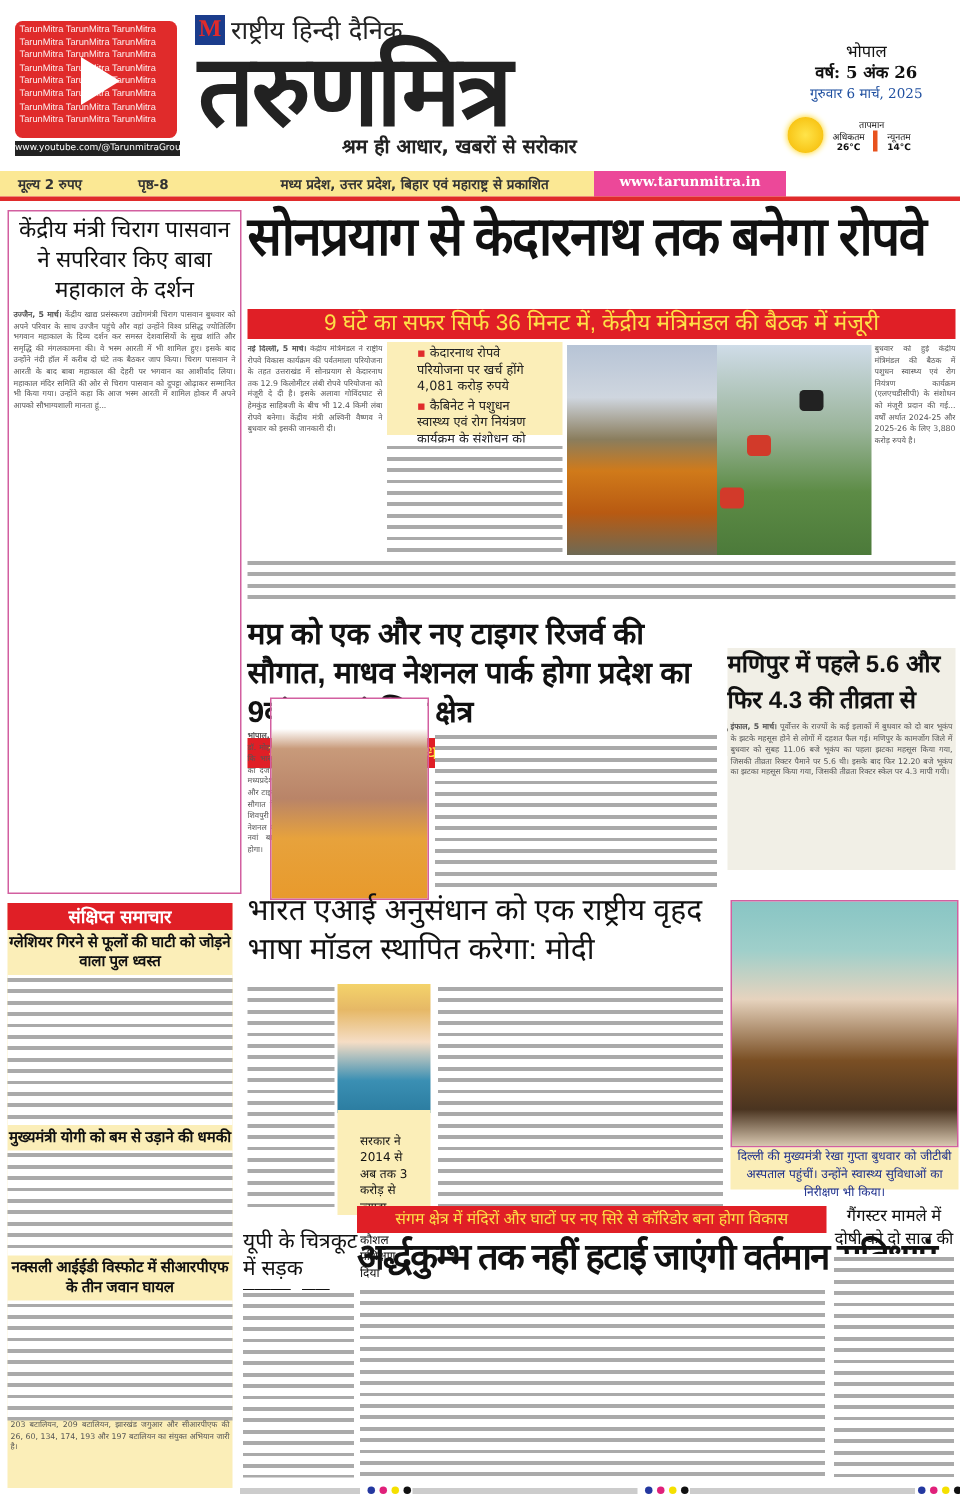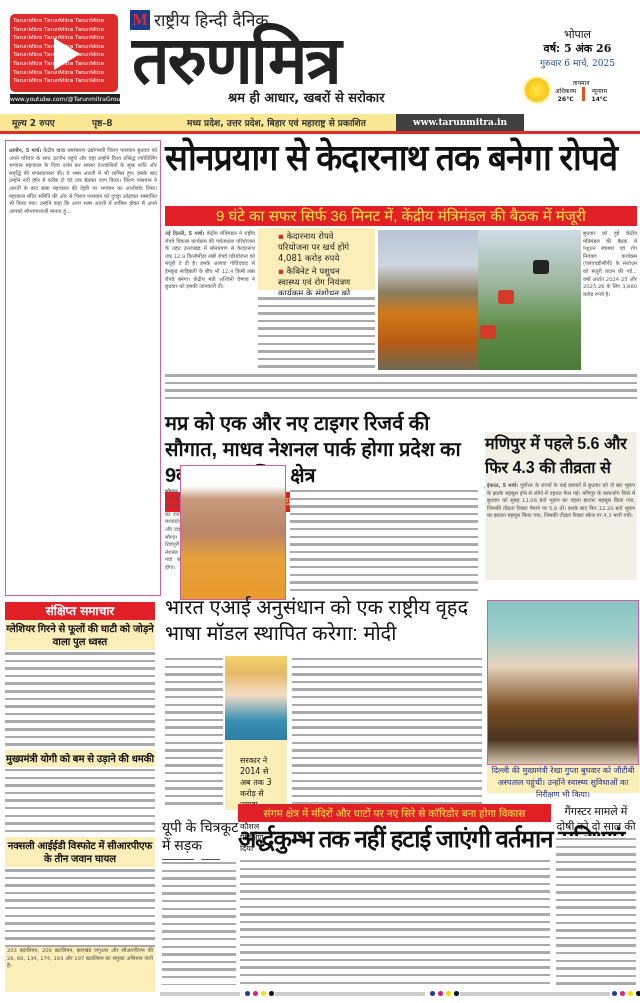--- a/index.html
+++ b/index.html
@@ -10,21 +10,21 @@
 .yturl{left:10px;top:94px;width:110px;height:10px;background:#222;color:#fff;font-size:6px;line-height:10px;text-align:center}
 .tag{left:130px;top:8px;font-size:17px;color:#222;display:flex;align-items:center;gap:4px}
 .tmlogo{width:20px;height:20px;background:#1b3c8c;color:#e02b2b;font-weight:bold;font-size:16px;line-height:20px;text-align:center;font-family:"Liberation Serif",serif}
 .mast{left:132px;top:26px;font-size:66px;font-weight:bold;letter-spacing:-2px;color:#222;line-height:70px;font-family:"DejaVu Sans",sans-serif}
 .motto{left:228px;top:88px;font-size:13px;font-weight:bold;color:#222}
 .ed{left:520px;top:28px;width:115px;text-align:center;font-size:11px;line-height:14px;font-family:"DejaVu Serif",serif}
 .ed .date{color:#2050a0;font-size:9px}
 .wx{left:525px;top:76px;width:110px;height:28px;display:flex;align-items:center;gap:6px;font-size:6px}
 .sun{width:24px;height:24px;border-radius:50%;background:radial-gradient(#ffe44a,#f5b800);box-shadow:0 0 4px #ffd200}
 .bar{left:0;top:114px;width:524px;height:17px;background:#fbe894;display:flex;align-items:center;font-size:9px;font-weight:bold;color:#333}
-.bar .url{margin-left:auto;background:#404040;color:#fff;height:17px;width:128px;line-height:17px;text-align:center;font-family:"DejaVu Serif",serif}
+.bar .url{margin-left:auto;background:#ec4899;color:#fff;height:17px;width:128px;line-height:17px;text-align:center;font-family:"DejaVu Serif",serif}
 .redline{left:0;top:131px;width:640px;height:3px;background:#e02b2b}
 .leftbox{left:5px;top:140px;width:156px;height:456px;border:1px solid #d25fa0;padding:3px}
 .lefthead{font-size:15px;line-height:20px;text-align:center;font-family:"Liberation Sans",sans-serif}
 .col{font-size:5.2px;line-height:7.6px;color:#555;text-align:justify}
 .txt{background:repeating-linear-gradient(#fff 0 2px,#aaa 2px 4.5px,#fff 4.5px 7.6px)}
 .mainhead{left:165px;top:136px;width:472px;font-size:36px;font-weight:bold;letter-spacing:-1px;line-height:44px;font-family:"Liberation Sans",sans-serif;white-space:nowrap;transform:scaleX(.94);transform-origin:left}
 .redbanner{background:#e01f26;color:#fde047;font-size:14.5px;line-height:20px;text-align:center;font-family:"Liberation Sans",sans-serif;white-space:nowrap;overflow:hidden}
 .bullets{left:258px;top:228px;width:117px;height:62px;background:#fbeeb8;padding:3px 20px;font-size:8.5px;line-height:11px;color:#222}
 .bullets li{list-style:none;margin-bottom:2px}
 .bullets li::before{content:"▪ ";color:#e02b2b}
@@ -103,20 +103,21 @@
 
 <div class="abs bar">
   <span style="margin-left:12px;width:80px">मूल्य 2 रुपए</span>
   <span style="width:95px">पृष्ठ-8</span>
   <span>मध्य प्रदेश, उत्तर प्रदेश, बिहार एवं महाराष्ट्र से प्रकाशित</span>
   <span class="url">www.tarunmitra.in</span>
 </div>
 <div class="abs redline"></div>
 
 <div class="abs leftbox">
+  <div class="lefthead">केंद्रीय मंत्री चिराग पासवान ने सपरिवार किए बाबा महाकाल के दर्शन</div>
   <div style="display:flex;gap:4px;margin-top:3px">
     <div class="col" style="flex:1">
       <b>उज्जैन, 5 मार्च।</b> <span>केंद्रीय खाद्य प्रसंस्करण उद्योगमंत्री चिराग पासवान बुधवार को अपने परिवार के साथ उज्जैन पहुंचे और वहां उन्होंने विश्व प्रसिद्ध ज्योतिर्लिंग भगवान महाकाल के दिव्य दर्शन कर समस्त देशवासियों के सुख शांति और समृद्धि की मंगलकामना की। वे भस्म आरती में भी शामिल हुए। इसके बाद उन्होंने नंदी हॉल में करीब दो घंटे तक बैठकर जाप किया। चिराग पासवान ने आरती के बाद बाबा महाकाल की देहरी पर भगवान का आशीर्वाद लिया। महाकाल मंदिर समिति की ओर से चिराग पासवान को दुपट्टा ओढ़ाकर सम्मानित भी किया गया। उन्होंने कहा कि आज भस्म आरती में शामिल होकर मैं अपने आपको सौभाग्यशाली मानता हूं...</span>
     </div>
   </div>
 </div>
 
 <div class="abs mainhead">सोनप्रयाग से केदारनाथ तक बनेगा रोपवे</div>
 <div class="abs redbanner" style="left:165px;top:206px;width:472px;height:20px;font-size:15px">9 घंटे का सफर सिर्फ 36 मिनट में, केंद्रीय मंत्रिमंडल की बैठक में मंजूरी</div>
 <div class="abs col" style="left:165px;top:230px;width:90px;height:140px;overflow:hidden">

